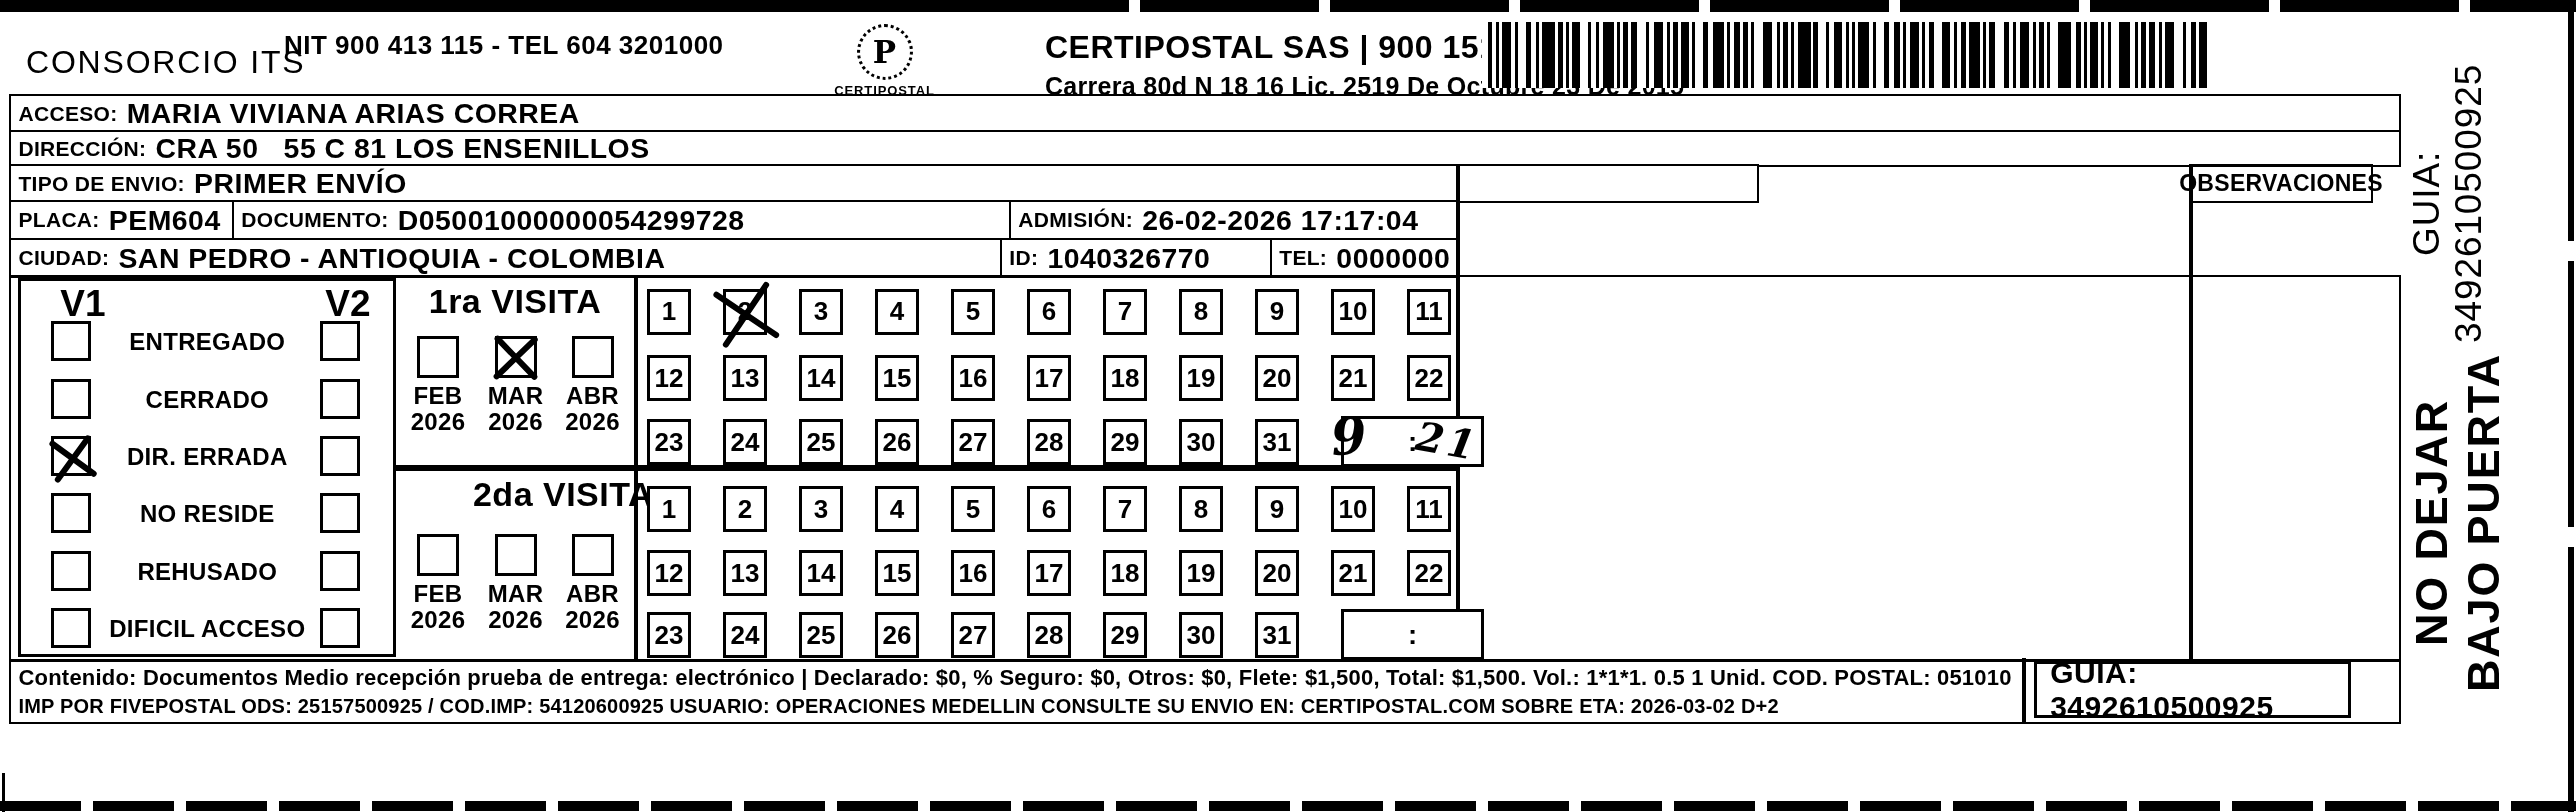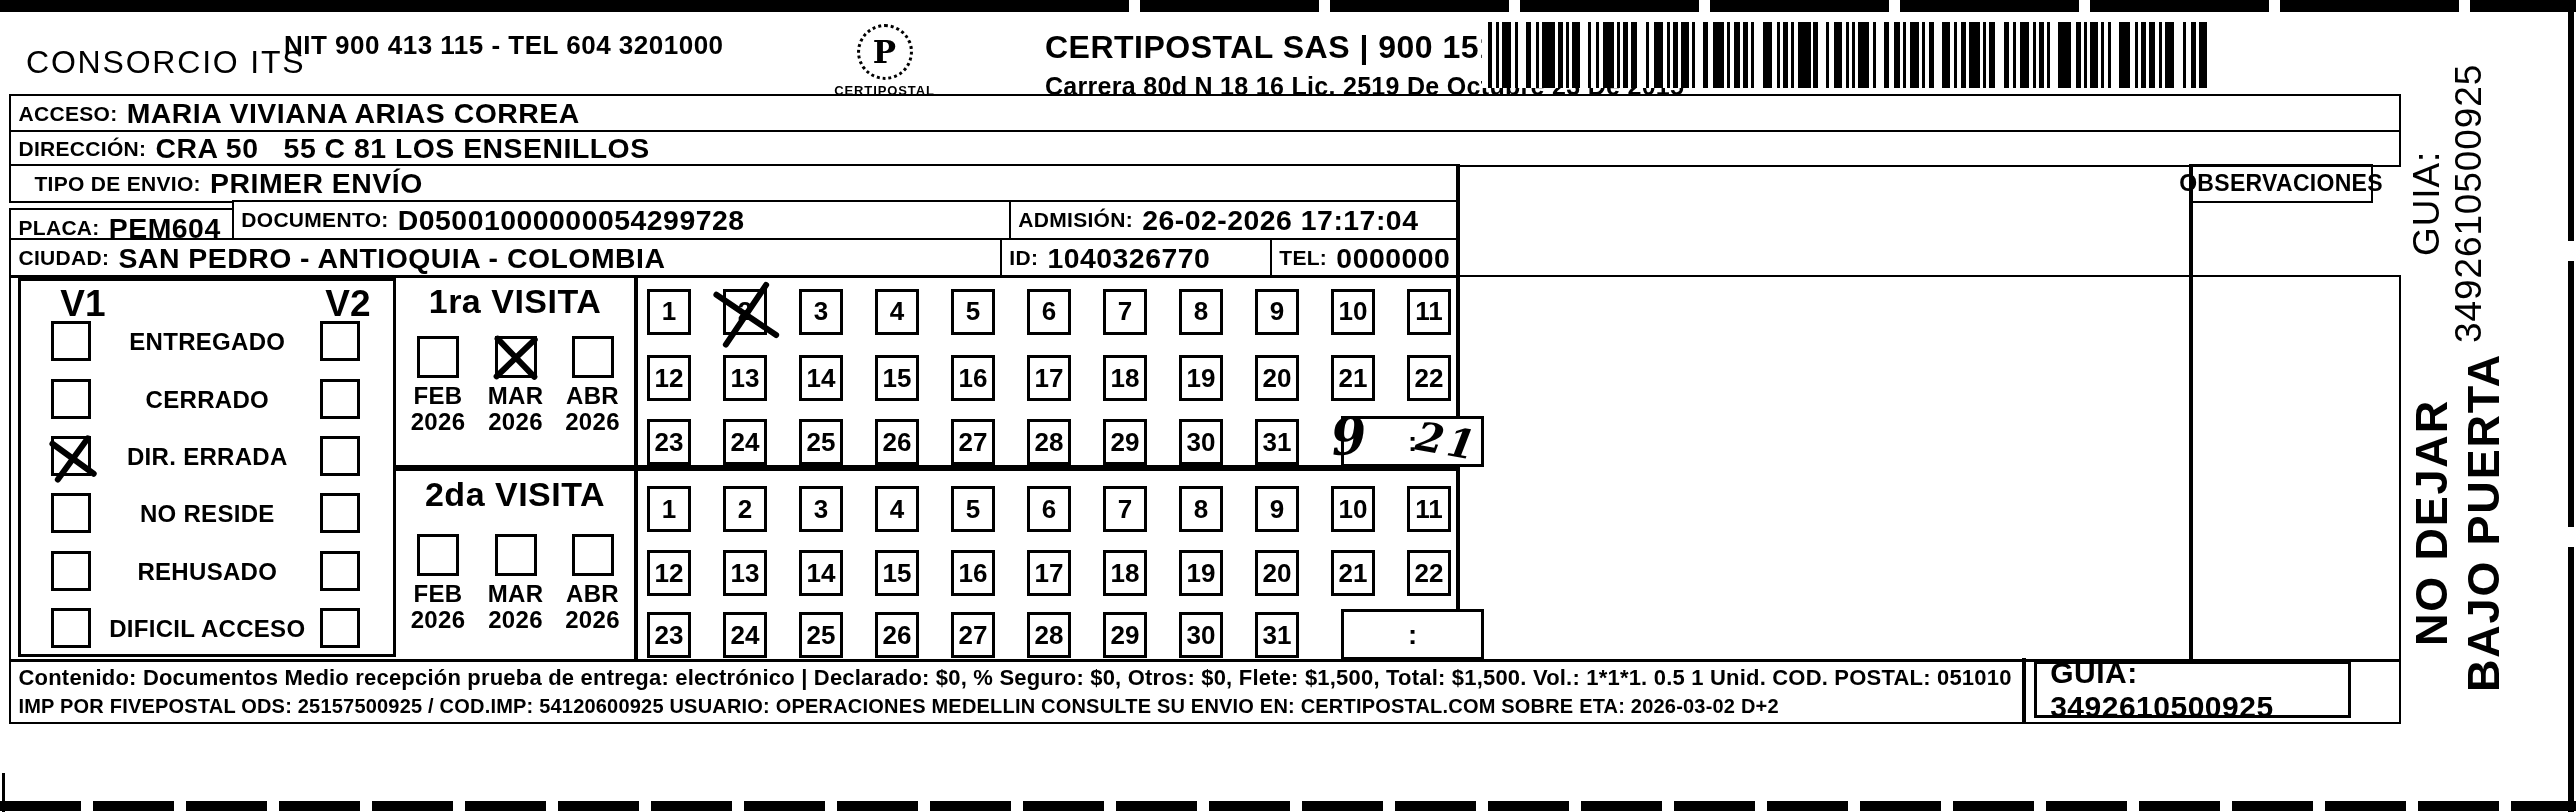--- a/index.html
+++ b/index.html
@@ -179,27 +179,27 @@
 
   <div class="abs bordered rowcell" style="left:9.2px;top:94px;width:2392px;height:39px;">
     <span class="flabel">ACCESO:</span>
     <span class="fvalue">MARIA VIVIANA ARIAS CORREA</span>
   </div>
   <div class="abs bordered rowcell" style="left:9.2px;top:130px;width:2392px;height:37px;">
     <span class="flabel">DIRECCIÓN:</span>
     <span class="fvalue">CRA 50   55 C 81 LOS ENSENILLOS</span>
   </div>
 
-  <div class="abs bordered rowcell" style="left:9.2px;top:164px;width:1450px;height:39px;padding-left:16px;">
+  <div class="abs bordered rowcell" style="left:9.2px;top:164px;width:1750px;height:39px;">
     <span class="flabel">TIPO DE ENVIO:</span>
     <span class="fvalue">PRIMER ENVÍO</span>
   </div>
   <div class="abs bordered hdrcell" style="left:2189px;top:164px;width:184px;height:39px;">OBSERVACIONES</div>
 
-  <div class="abs bordered rowcell" style="left:9.2px;top:200px;width:226px;height:40px;margin-top:8px;">
+  <div class="abs bordered rowcell" style="left:9.2px;top:200px;width:226px;height:40px;">
     <span class="flabel">PLACA:</span>
     <span class="fvalue">PEM604</span>
   </div>
   <div class="abs bordered rowcell" style="left:232px;top:200px;width:779px;height:40px;">
     <span class="flabel">DOCUMENTO:</span>
     <span class="fvalue">D05001000000054299728</span>
   </div>
   <div class="abs bordered rowcell" style="left:1009px;top:200px;width:450px;height:40px;">
     <span class="flabel">ADMISIÓN:</span>
     <span class="fvalue">26-02-2026 17:17:04</span>
@@ -283,21 +283,21 @@
           </div>
         </div>
         <div class="mgroup" style="left: 160px; top: 61px;">
           <div class="mbox"></div>
           <div class="mlabel">
             <div>ABR</div>
             <div>2026</div>
           </div>
         </div>
       </div>
-    <div class="vtitle" style="top:200px;">2da VISITA</div>
+    <div class="vtitle" style="top:200px;padding-left:48px;">2da VISITA</div>
     <div>
         <div class="mgroup" style="left: 5.5px; top: 259px;">
           <div class="mbox"></div>
           <div class="mlabel">
             <div>FEB</div>
             <div>2026</div>
           </div>
         </div>
         <div class="mgroup" style="left: 83px; top: 259px;">
           <div class="mbox"></div>

